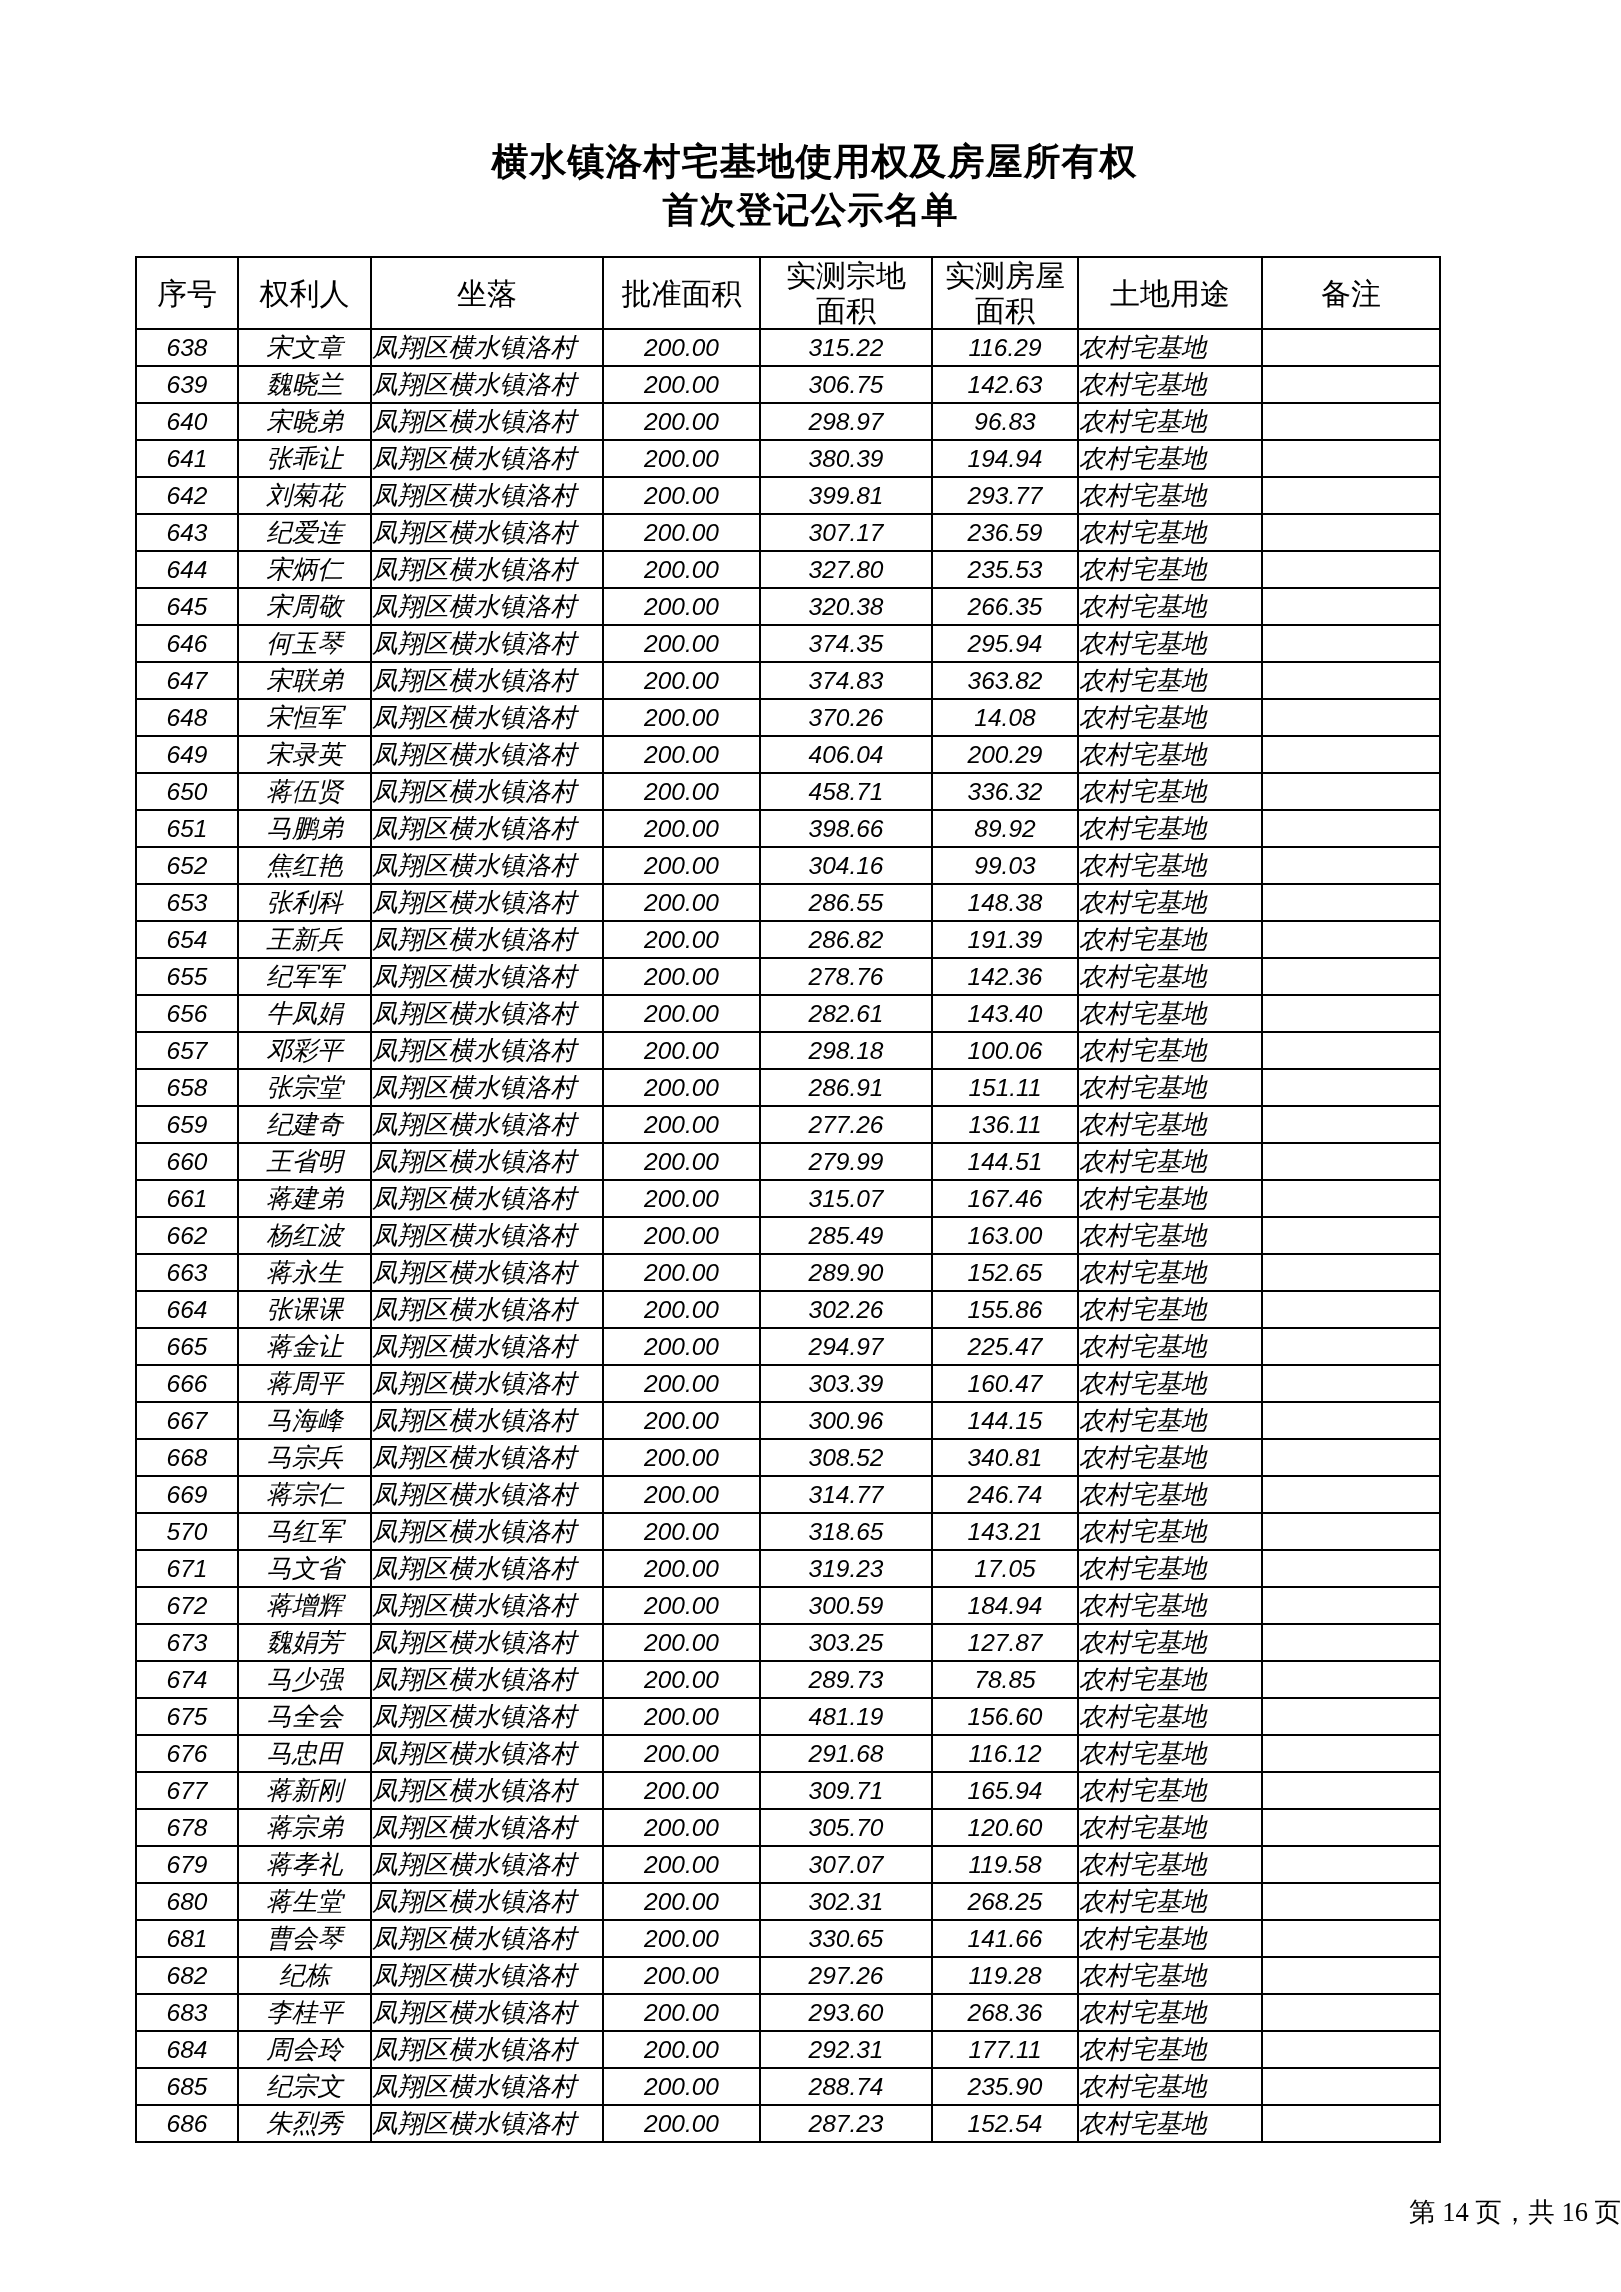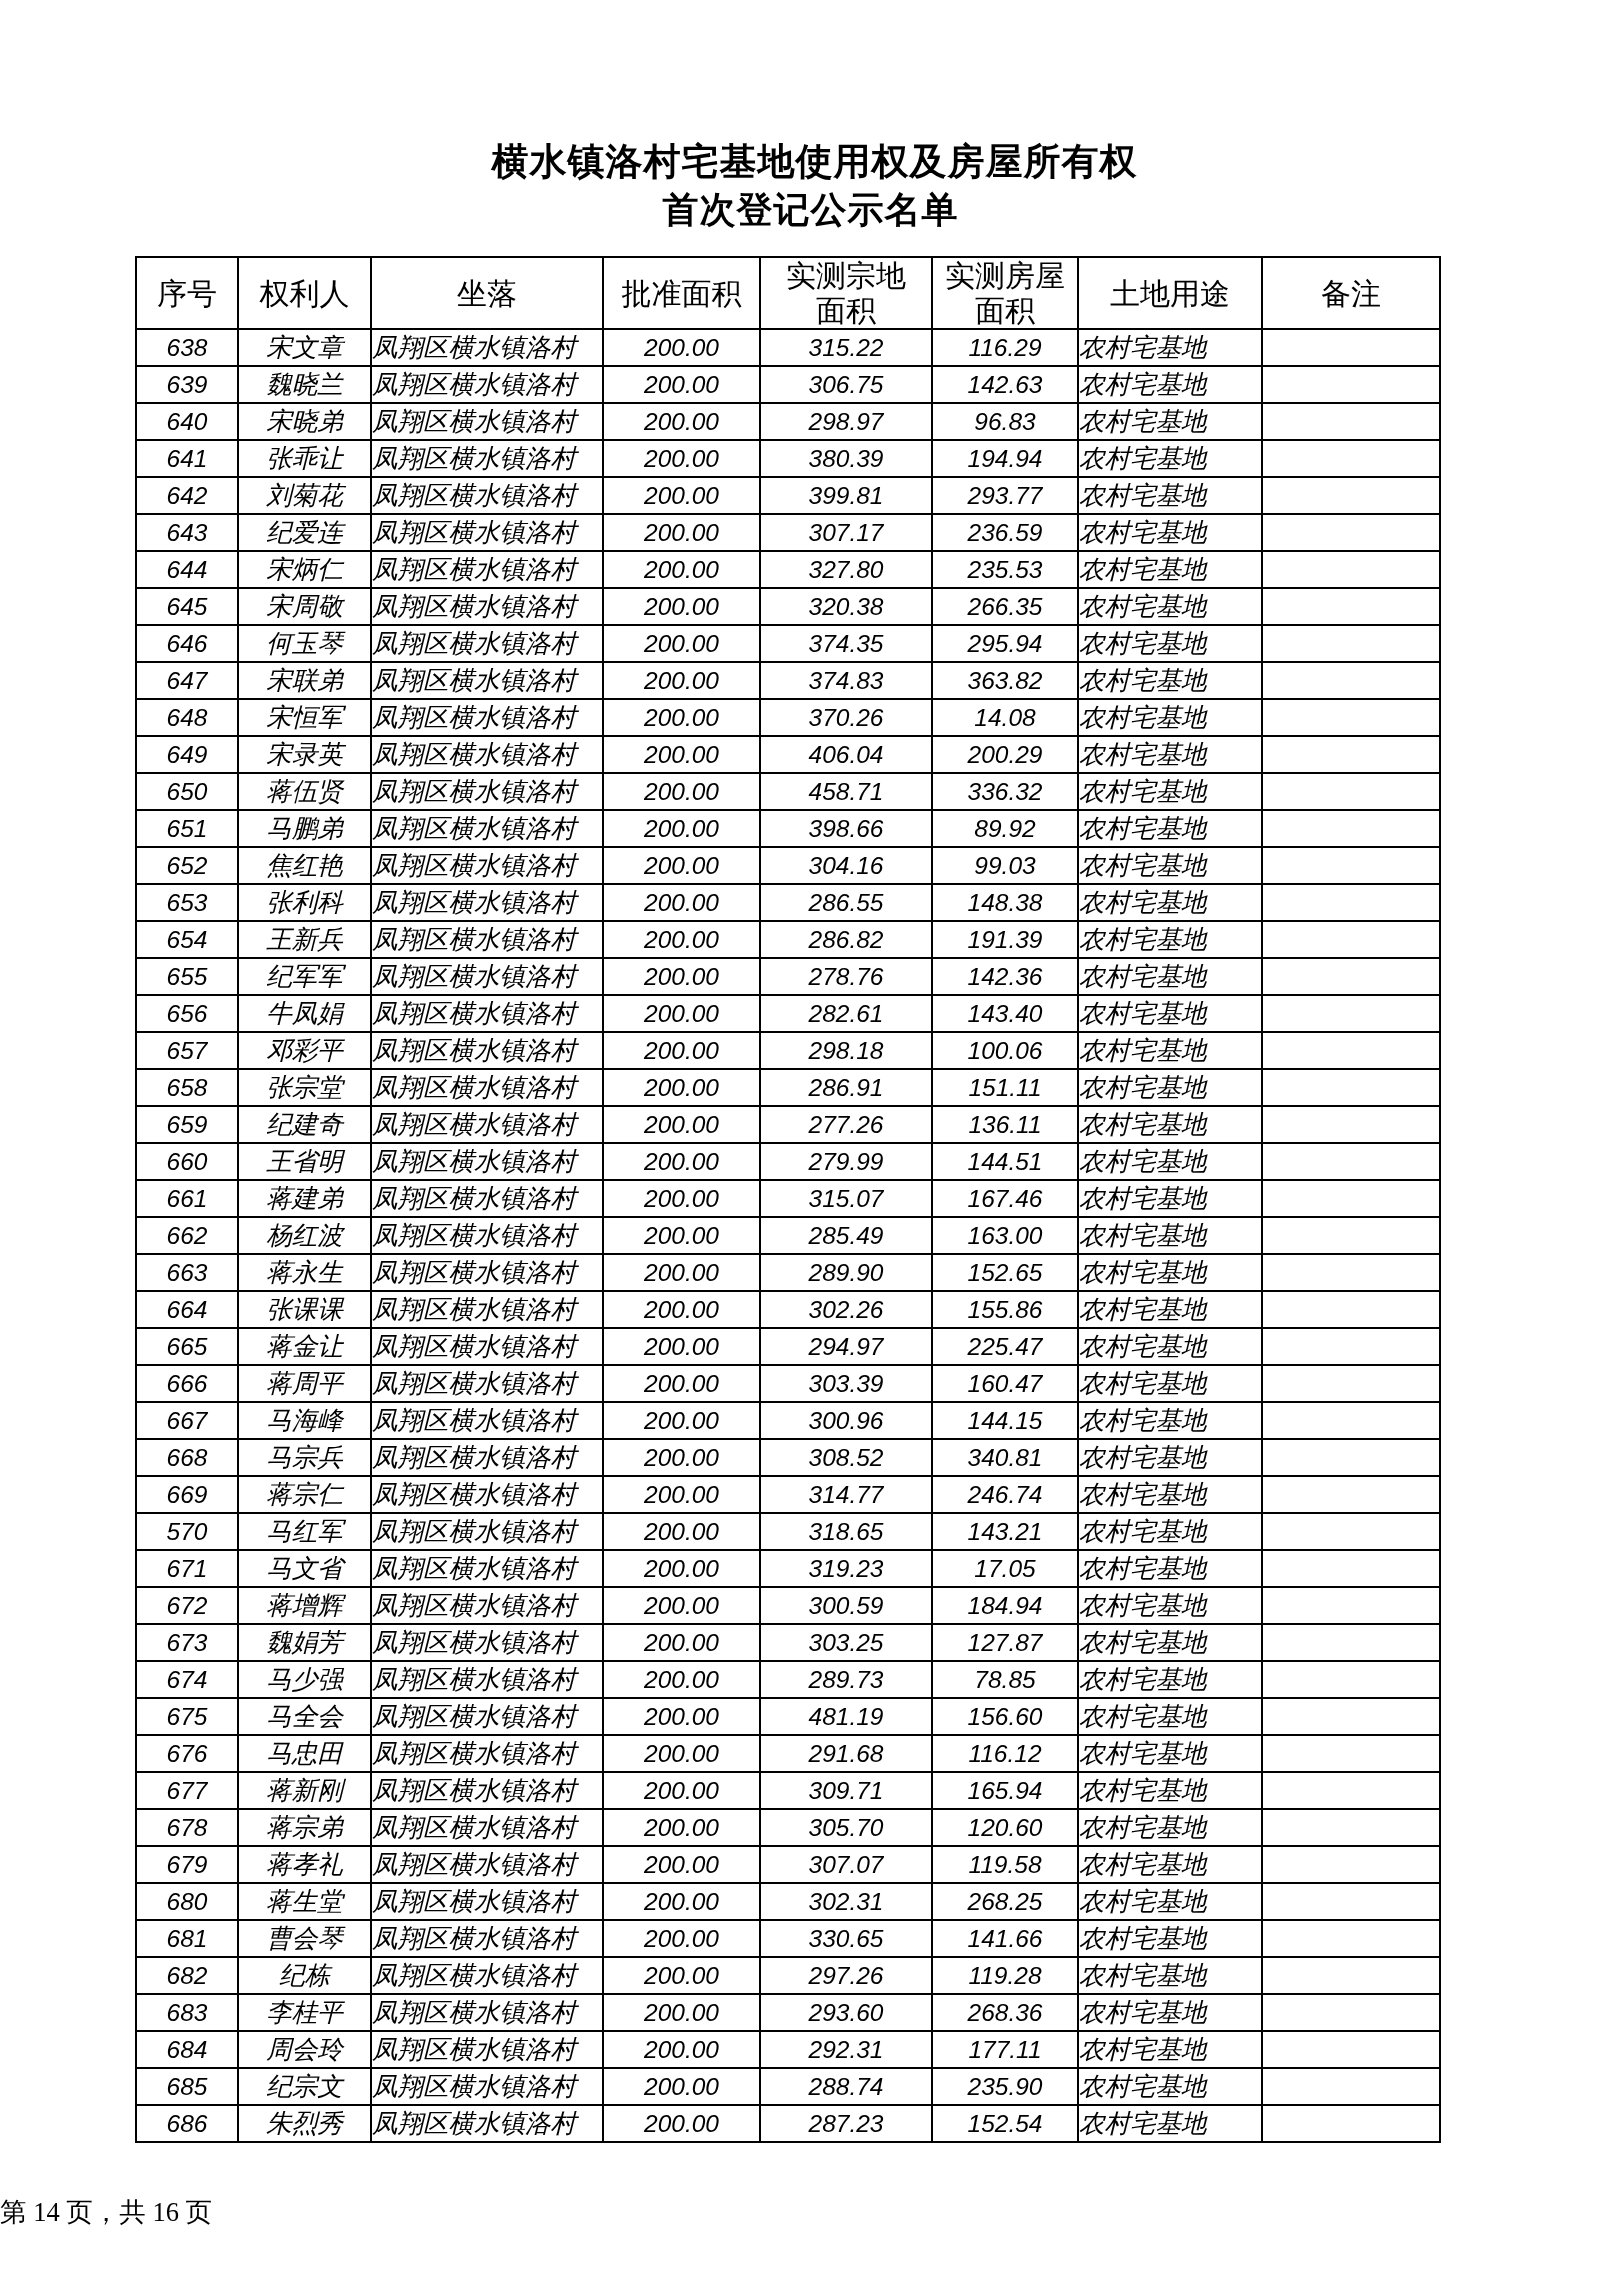--- a/index.html
+++ b/index.html
@@ -33,21 +33,21 @@
     text-align:center; white-space:pre-line;
   }
   td { font-size:25.5px; text-align:center; white-space:nowrap; }
   td.num {
     font-family:"Liberation Sans","DejaVu Sans",sans-serif;
     font-size:24.5px;
   }
   td.left { text-align:left; padding-left:3.9px; }
   .page-footer {
     position:absolute; top:2194px; left:0; width:1621px;
-    text-align:left; font-size:26.5px;
+    text-align:right; font-size:26.5px;
   }
 </style>
 </head>
 <body>
 
 <div class="page">
 
   <div class="doc-title">
     <div class="title-l1">横水镇洛村宅基地使用权及房屋所有权</div>
     <div class="title-l2">首次登记公示名单</div>

